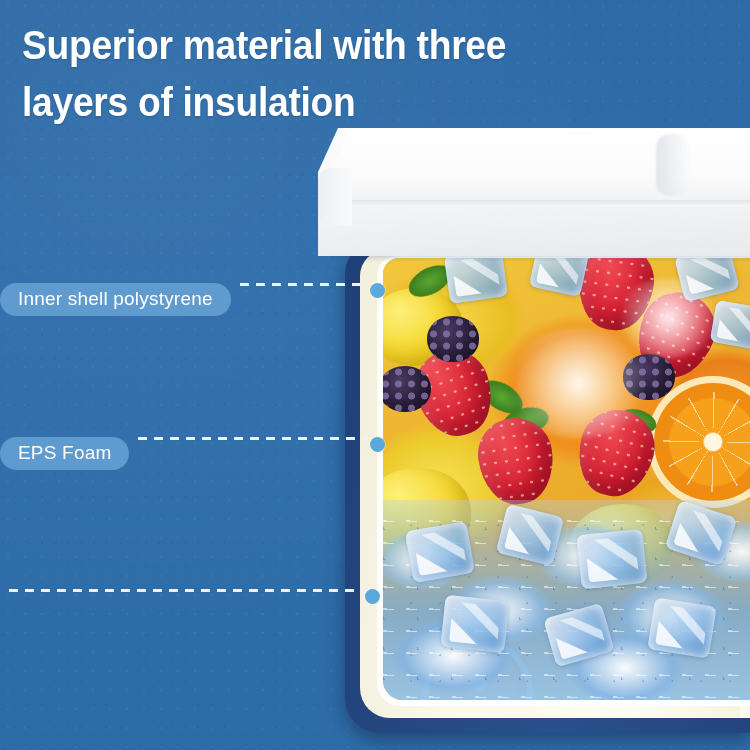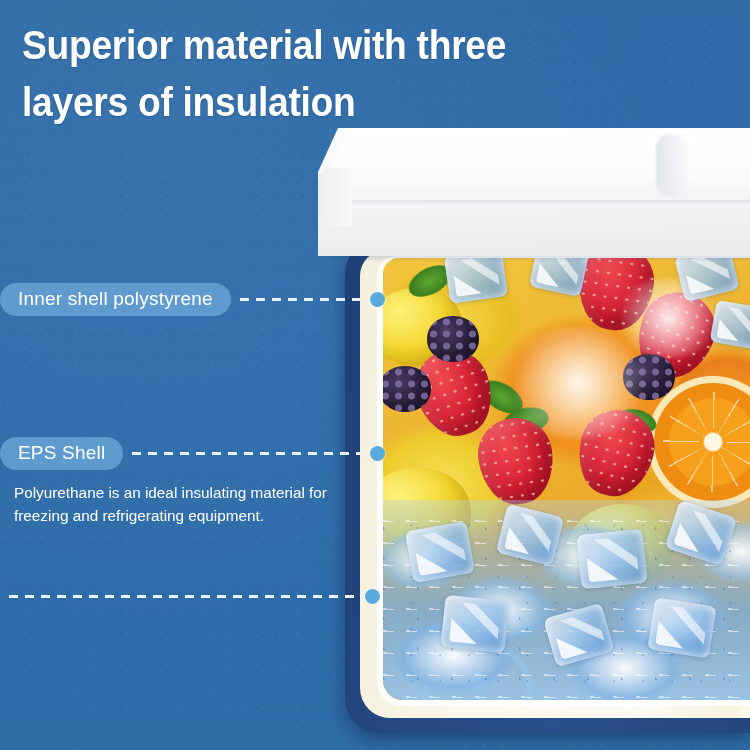--- a/index.html
+++ b/index.html
@@ -215,21 +215,21 @@
     background:rgba(110,170,218,.75);
     color:#ffffff;
     font-size:19px;
     font-weight:400;
     letter-spacing:.2px;
     padding:6px 18px 7px 18px;
     border-radius:999px;
     white-space:nowrap;
     line-height:1.05;
   }
-  .pillrow{ display:flex; align-items:center; }
+  .pillrow{ display:flex; }
   .dash{
     flex:1 1 auto;
     height:3px;
     margin-left:9px;
     background-image:linear-gradient(90deg,#eaf3fb 0 9px, transparent 9px 16px);
     background-size:16px 3px;
     background-repeat:repeat-x;
   }
   .dot{
     width:15px; height:15px; border-radius:50%;
@@ -337,25 +337,24 @@
 <div class="callout" id="c1">
   <div class="pillrow">
     <span class="pill">Inner shell polystyrene</span>
     <span class="dash"></span>
     <span class="dot"></span>
   </div>
 </div>
 
 <div class="callout" id="c2">
   <div class="pillrow">
-    <span class="pill">EPS Shell</span>
+    <span class="pill">EPS Foam</span>
     <span class="dash"></span>
     <span class="dot"></span>
   </div>
-  <p class="desc">Polyurethane is an ideal insulating material for freezing and refrigerating equipment.</p>
 </div>
 
 <div class="callout" id="c3">
   <div class="pillrow">
     <span class="dash"></span>
     <span class="dot"></span>
   </div>
 </div>
 
 </body></html>

